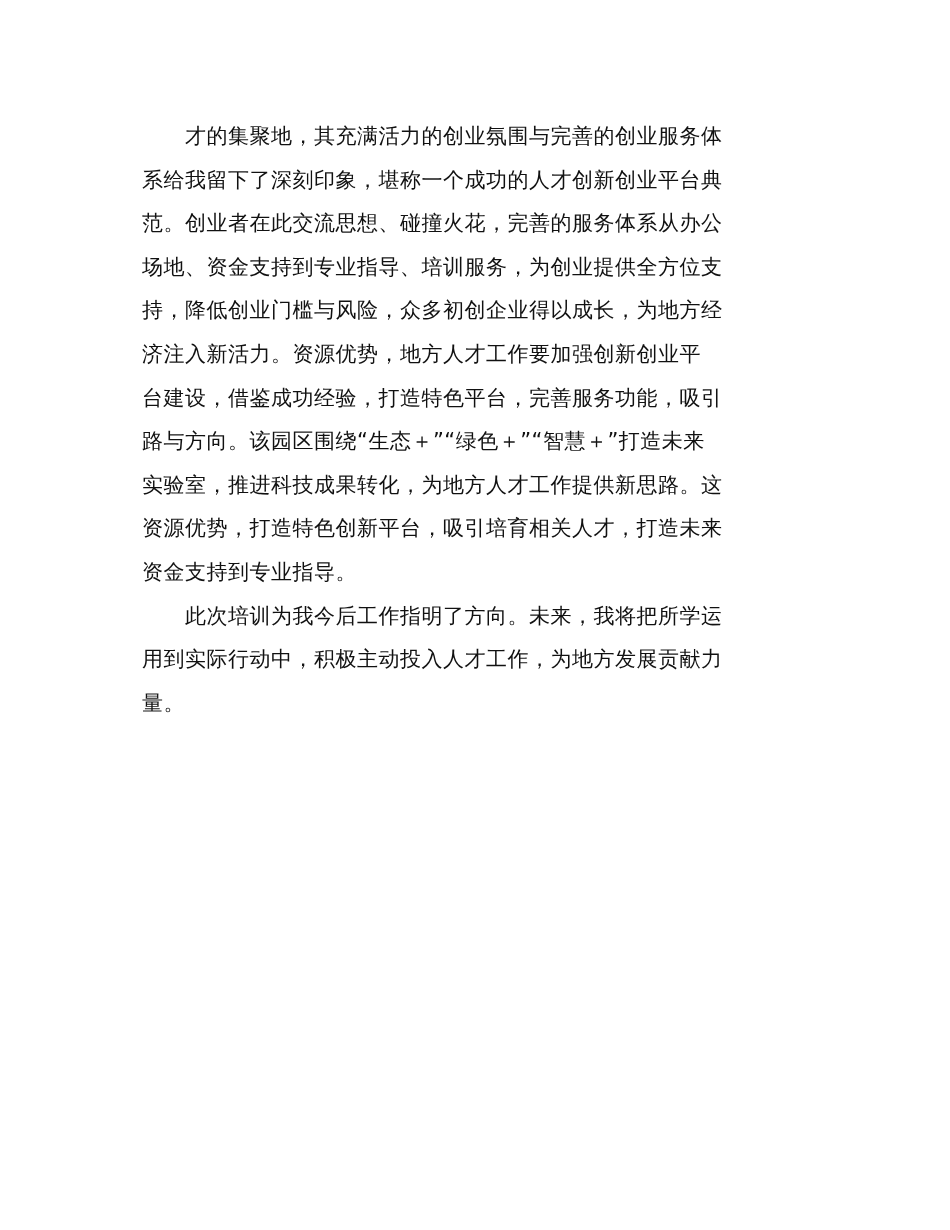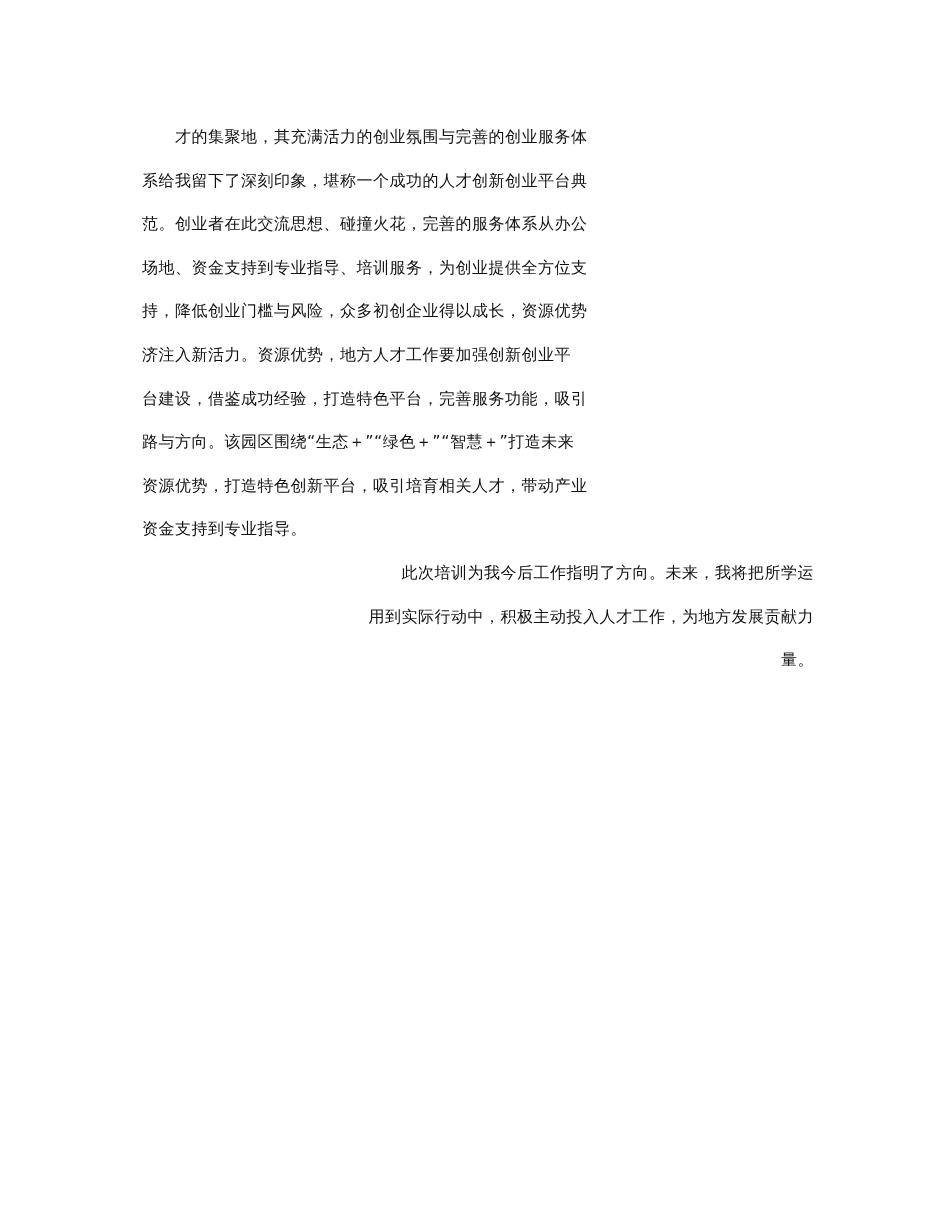--- a/index.html
+++ b/index.html
@@ -26,45 +26,45 @@
     .body-text {
       position: absolute;
       left: 142px;
       top: 115px;
       width: 672px;
     }
     .line {
       display: block;
       height: 43.6px;
       line-height: 43.6px;
-      font-size: 16px;
+      font-size: 21px;
       white-space: nowrap;
       letter-spacing: 0.5px;
       overflow: visible;
     }
     .para + .para {
       margin-top: 0px;
-      text-align: right;
     }
   </style>
 </head>
 <body>
 
 <div class="page">
   <div class="body-text">
     <div class="para">
       <span class="line">　　才的集聚地，其充满活力的创业氛围与完善的创业服务体</span>
       <span class="line">系给我留下了深刻印象，堪称一个成功的人才创新创业平台典</span>
       <span class="line">范。创业者在此交流思想、碰撞火花，完善的服务体系从办公</span>
       <span class="line">场地、资金支持到专业指导、培训服务，为创业提供全方位支</span>
-      <span class="line">持，降低创业门槛与风险，众多初创企业得以成长，资源优势</span>
+      <span class="line">持，降低创业门槛与风险，众多初创企业得以成长，为地方经</span>
       <span class="line">济注入新活力。资源优势，地方人才工作要加强创新创业平</span>
       <span class="line">台建设，借鉴成功经验，打造特色平台，完善服务功能，吸引</span>
       <span class="line">路与方向。该园区围绕“生态＋”“绿色＋”“智慧＋”打造未来</span>
-      <span class="line">资源优势，打造特色创新平台，吸引培育相关人才，带动产业</span>
+      <span class="line">实验室，推进科技成果转化，为地方人才工作提供新思路。这</span>
+      <span class="line">资源优势，打造特色创新平台，吸引培育相关人才，打造未来</span>
       <span class="line">资金支持到专业指导。</span>
     </div>
     <div class="para">
       <span class="line">　　此次培训为我今后工作指明了方向。未来，我将把所学运</span>
       <span class="line">用到实际行动中，积极主动投入人才工作，为地方发展贡献力</span>
       <span class="line">量。</span>
     </div>
   </div>
 </div>
 

